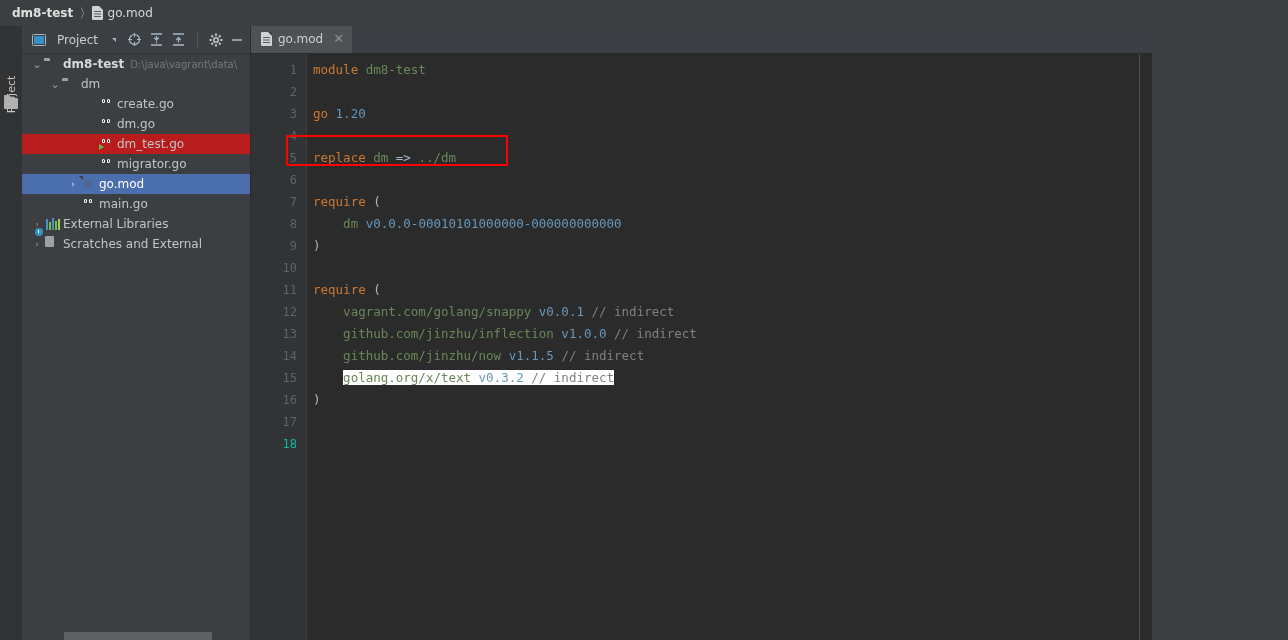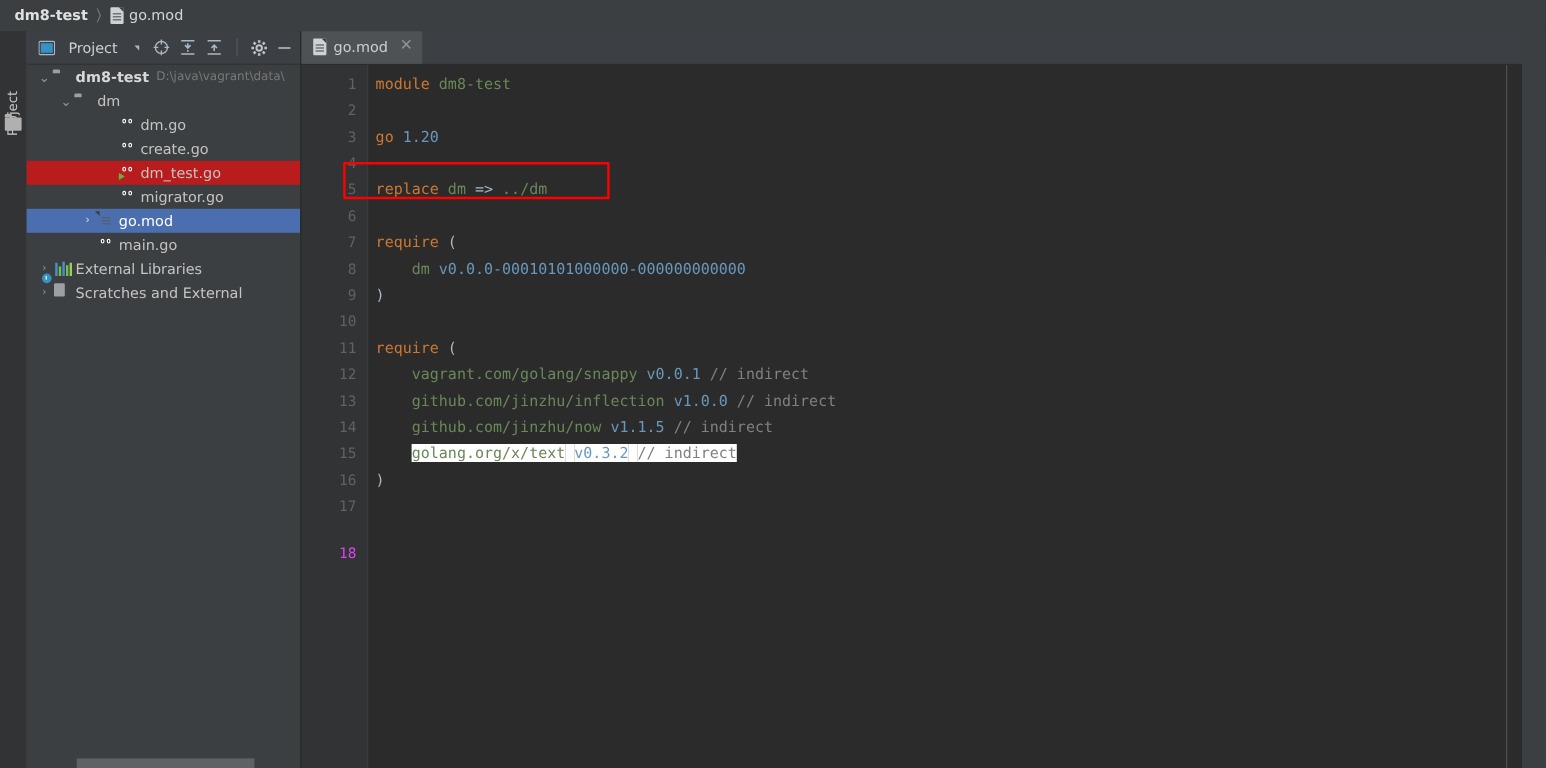--- a/index.html
+++ b/index.html
@@ -22,21 +22,21 @@
     gap: 5px;
   }
   #breadcrumb-bar .crumb-text {
     font-size: 12px;
     color: #d6d6d6;
   }
   #breadcrumb-bar .crumb-text.bold { font-weight: bold; color: #e0e0e0; }
   #breadcrumb-bar .sep { color: #7a7a7a; font-size: 13px; padding: 0 2px; }
 
   
-  #app-body { display: flex; height: 614px; width: 1268px; }
+  #app-body { display: flex; height: 614px; width: 1152px; }
 
   
   #tool-strip {
     width: 22px;
     background: #313335;
     position: relative;
     flex: 0 0 22px;
   }
   #tool-strip .vtext {
     position: absolute;
@@ -216,21 +216,21 @@
     width: 56px; flex: 0 0 56px;
     background: #313335;
     text-align: right;
     padding-top: 5px;
     color: #606366;
     font-family: "DejaVu Sans Mono", "Liberation Mono", monospace;
     font-size: 12px;
     border-right: 1px solid #3c3f41;
   }
   #gutter .ln { height: 22px; line-height: 22px; padding-right: 9px; }
-  #gutter .ln.cur { color: #d946ef; margin-top: 17px; }
+  #gutter .ln.cur { color: #14b8a6; }
 
   #code-area {
     flex: 1;
     position: relative;
     padding-top: 5px;
     font-family: "DejaVu Sans Mono", "Liberation Mono", monospace;
     font-size: 12.5px;
     overflow: hidden;
     background: #2b2b2b;
   }
@@ -333,27 +333,27 @@
         <div class="tree-row">
           <span style="display: inline-block; flex: 0 0 26px; width: 26px;"></span>
           <span class="chev" style="font-size: 11px;">⌄</span>
           <span class="tree-ico"><span class="ico-folder"></span></span>
           <span class="node-label">dm</span>
         </div>
         <div class="tree-row">
           <span style="display: inline-block; flex: 0 0 62px; width: 62px;"></span>
           <span class="chev"></span>
           <span class="tree-ico"><span class="ico-go"></span></span>
-          <span class="node-label">dm.go</span>
+          <span class="node-label">create.go</span>
         </div>
         <div class="tree-row">
           <span style="display: inline-block; flex: 0 0 62px; width: 62px;"></span>
           <span class="chev"></span>
           <span class="tree-ico"><span class="ico-go"></span></span>
-          <span class="node-label">create.go</span>
+          <span class="node-label">dm.go</span>
         </div>
         <div class="tree-row testhl">
           <span style="display: inline-block; flex: 0 0 62px; width: 62px;"></span>
           <span class="chev"></span>
           <span class="tree-ico"><span class="ico-go"><i class="testmark"></i></span></span>
           <span class="node-label">dm_test.go</span>
         </div>
         <div class="tree-row">
           <span style="display: inline-block; flex: 0 0 62px; width: 62px;"></span>
           <span class="chev"></span>

